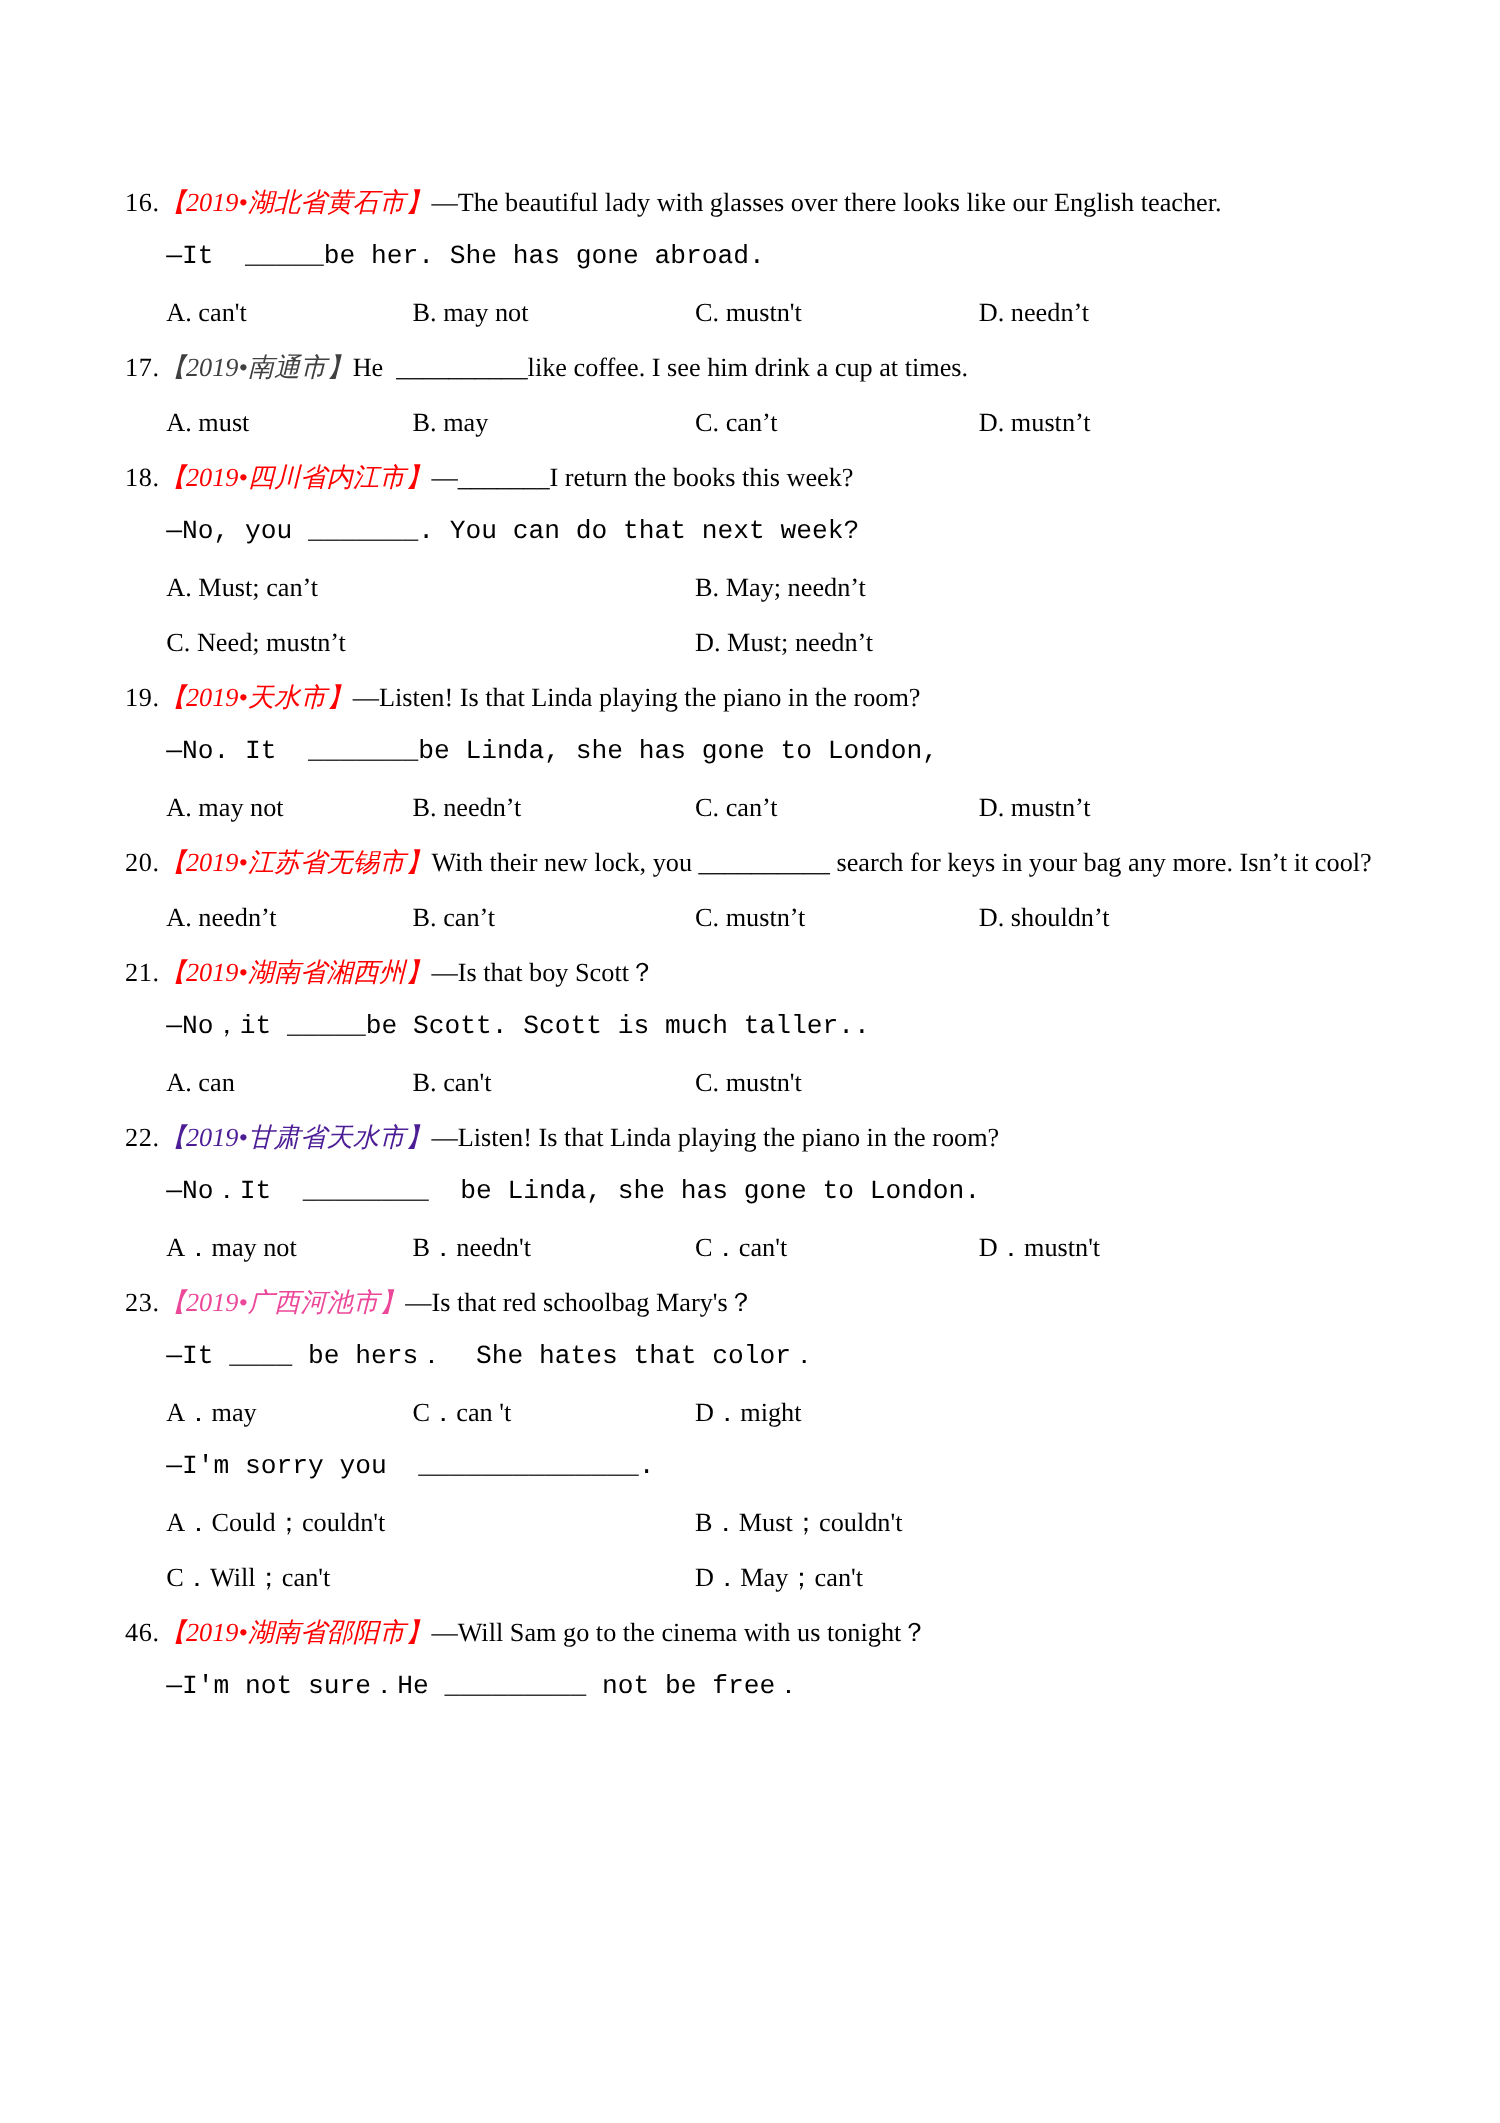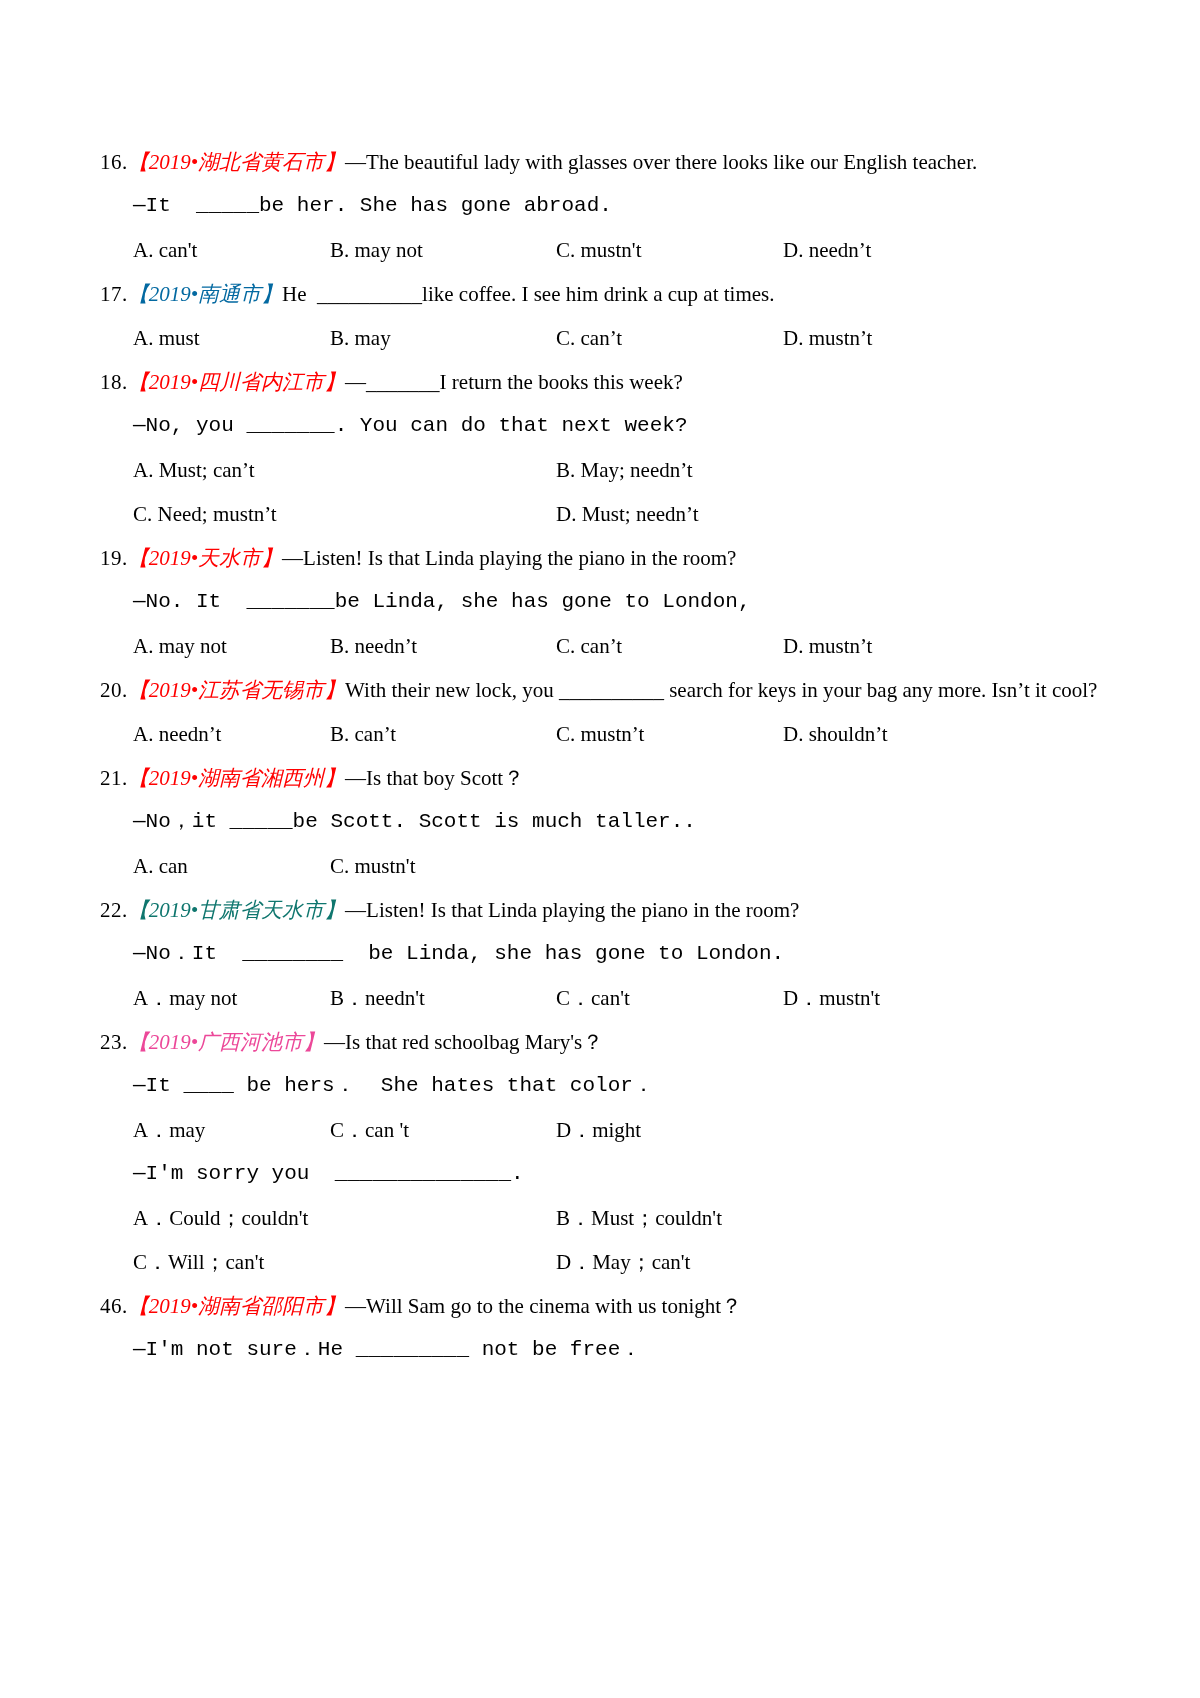--- a/index.html
+++ b/index.html
@@ -52,45 +52,45 @@
 <body>
 
 <div class="page">
   <div class="content">
       <div class="question">
         <div class="line"><span class="q-num">16.</span><span class="q-tag" style="color: rgb(255, 0, 0);">【2019•湖北省黄石市】</span><span class="q-lead">—The beautiful lady with glasses over there looks like our English teacher.</span></div>
         <div class="line q-cont">—It  _____be her. She has gone abroad.</div>
         <div class="opts cols4"><span class="opt">A. can't</span><span class="opt">B. may not</span><span class="opt">C. mustn't</span><span class="opt">D. needn’t</span></div>
       </div>
       <div class="question">
-        <div class="line"><span class="q-num">17.</span><span class="q-tag" style="color: #0369a1;">【2019•南通市】</span><span class="q-lead">He  __________like coffee. I see him drink a cup at times.</span></div>
+        <div class="line"><span class="q-num">17.</span><span class="q-tag" style="color: #404040;">【2019•南通市】</span><span class="q-lead">He  __________like coffee. I see him drink a cup at times.</span></div>
         <div class="opts cols4"><span class="opt">A. must</span><span class="opt">B. may</span><span class="opt">C. can’t</span><span class="opt">D. mustn’t</span></div>
       </div>
       <div class="question">
         <div class="line"><span class="q-num">18.</span><span class="q-tag" style="color: rgb(255, 0, 0);">【2019•四川省内江市】</span><span class="q-lead">—_______I return the books this week?</span></div>
         <div class="line q-cont">—No, you _______. You can do that next week?</div>
         <div class="opts cols2"><span class="opt">A. Must; can’t</span><span class="opt">B. May; needn’t</span></div>
         <div class="opts cols2"><span class="opt">C. Need; mustn’t</span><span class="opt">D. Must; needn’t</span></div>
       </div>
       <div class="question">
         <div class="line"><span class="q-num">19.</span><span class="q-tag" style="color: rgb(255, 0, 0);">【2019•天水市】</span><span class="q-lead">—Listen! Is that Linda playing the piano in the room?</span></div>
         <div class="line q-cont">—No. It  _______be Linda, she has gone to London,</div>
         <div class="opts cols4"><span class="opt">A. may not</span><span class="opt">B. needn’t</span><span class="opt">C. can’t</span><span class="opt">D. mustn’t</span></div>
       </div>
       <div class="question">
         <div class="line"><span class="q-num">20.</span><span class="q-tag" style="color: rgb(255, 0, 0);">【2019•江苏省无锡市】</span><span class="q-lead">With their new lock, you __________ search for keys in your bag any more. Isn’t it cool?</span></div>
         <div class="opts cols4"><span class="opt">A. needn’t</span><span class="opt">B. can’t</span><span class="opt">C. mustn’t</span><span class="opt">D. shouldn’t</span></div>
       </div>
       <div class="question">
         <div class="line"><span class="q-num">21.</span><span class="q-tag" style="color: rgb(255, 0, 0);">【2019•湖南省湘西州】</span><span class="q-lead">—Is that boy Scott？</span></div>
         <div class="line q-cont">—No，it _____be Scott. Scott is much taller..</div>
-        <div class="opts cols3"><span class="opt">A. can</span><span class="opt">C. mustn't</span></div>
+        <div class="opts cols3"><span class="opt">A. can</span><span class="opt">B. can't</span><span class="opt">C. mustn't</span></div>
       </div>
       <div class="question">
-        <div class="line"><span class="q-num">22.</span><span class="q-tag" style="color: #0f766e;">【2019•甘肃省天水市】</span><span class="q-lead">—Listen! Is that Linda playing the piano in the room?</span></div>
+        <div class="line"><span class="q-num">22.</span><span class="q-tag" style="color: #4c1d95;">【2019•甘肃省天水市】</span><span class="q-lead">—Listen! Is that Linda playing the piano in the room?</span></div>
         <div class="line q-cont">—No．It  ________  be Linda, she has gone to London.</div>
         <div class="opts cols4"><span class="opt">A．may not</span><span class="opt">B．needn't</span><span class="opt">C．can't</span><span class="opt">D．mustn't</span></div>
       </div>
       <div class="question">
         <div class="line"><span class="q-num">23.</span><span class="q-tag" style="color: #ec4899;">【2019•广西河池市】</span><span class="q-lead">—Is that red schoolbag Mary's？</span></div>
         <div class="line q-cont">—It ____ be hers．  She hates that color．</div>
         <div class="opts cols4"><span class="opt">A．may</span><span class="opt">C．can 't</span><span class="opt">D．might</span></div>
       </div>
       <div class="question">
         <div class="line q-cont">—I'm sorry you  ______________.</div>

